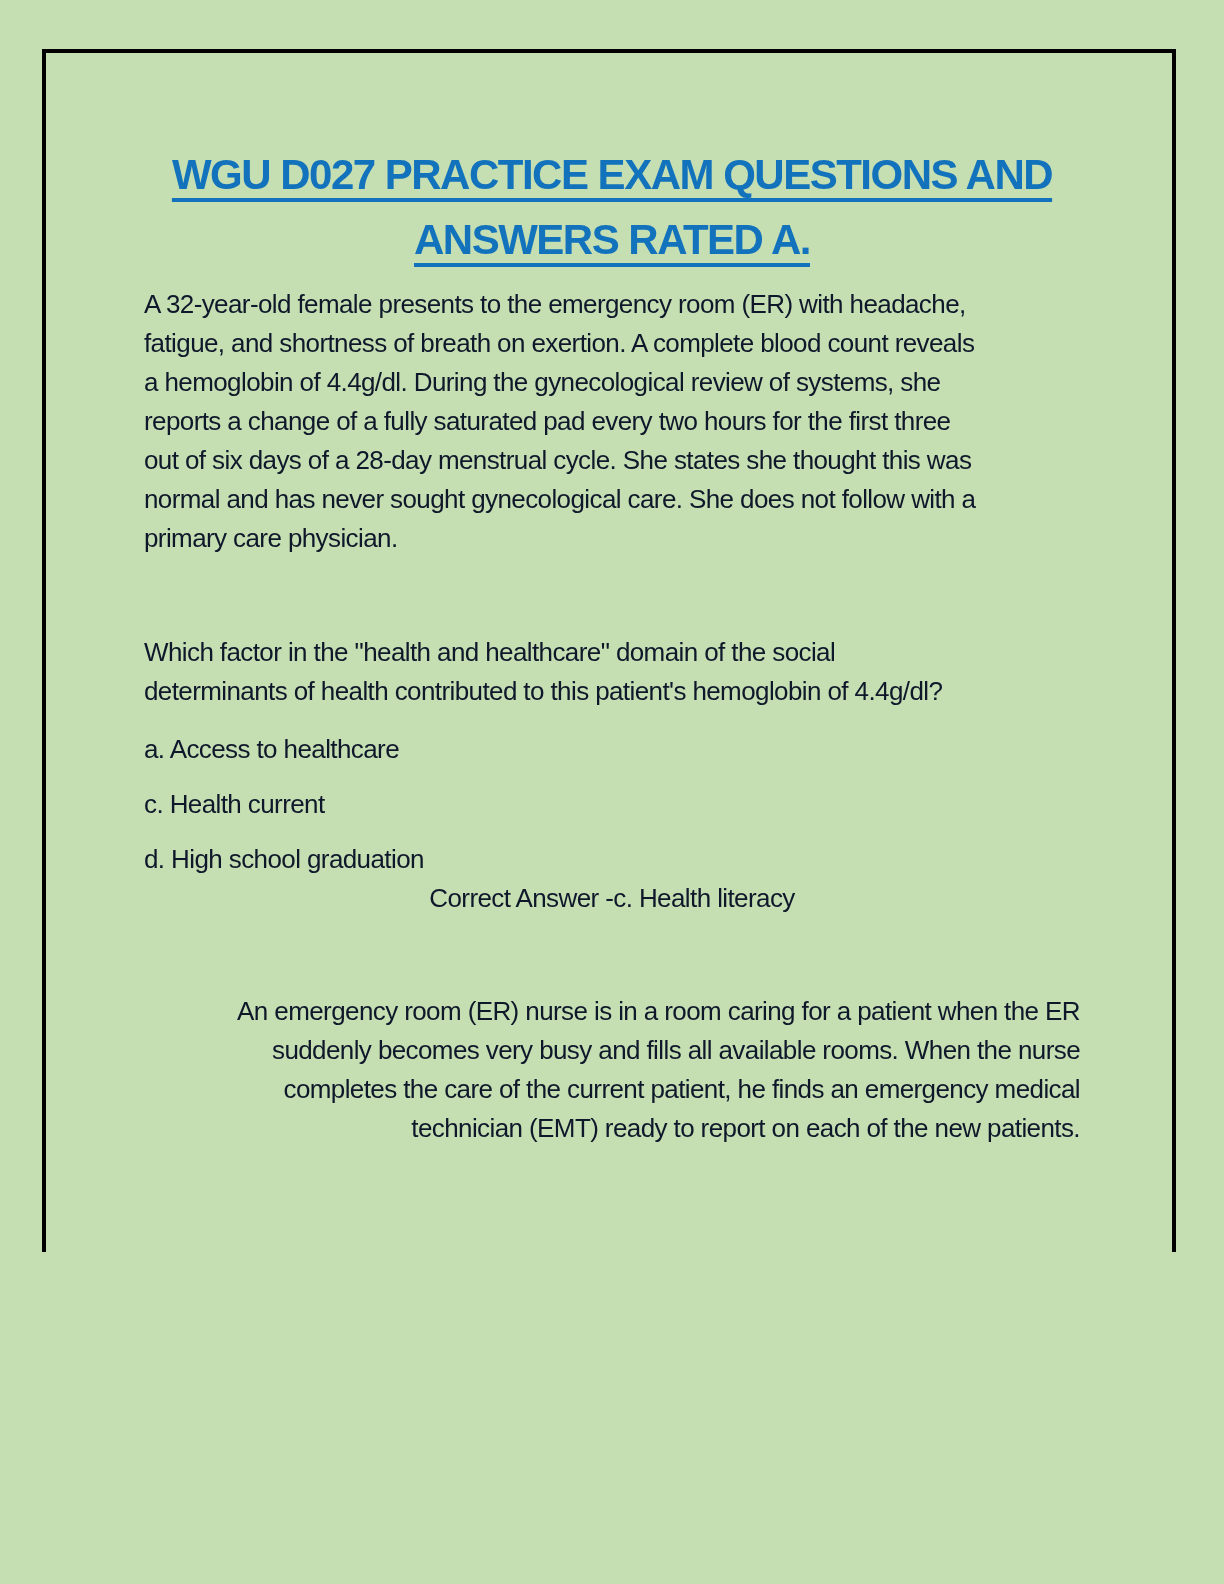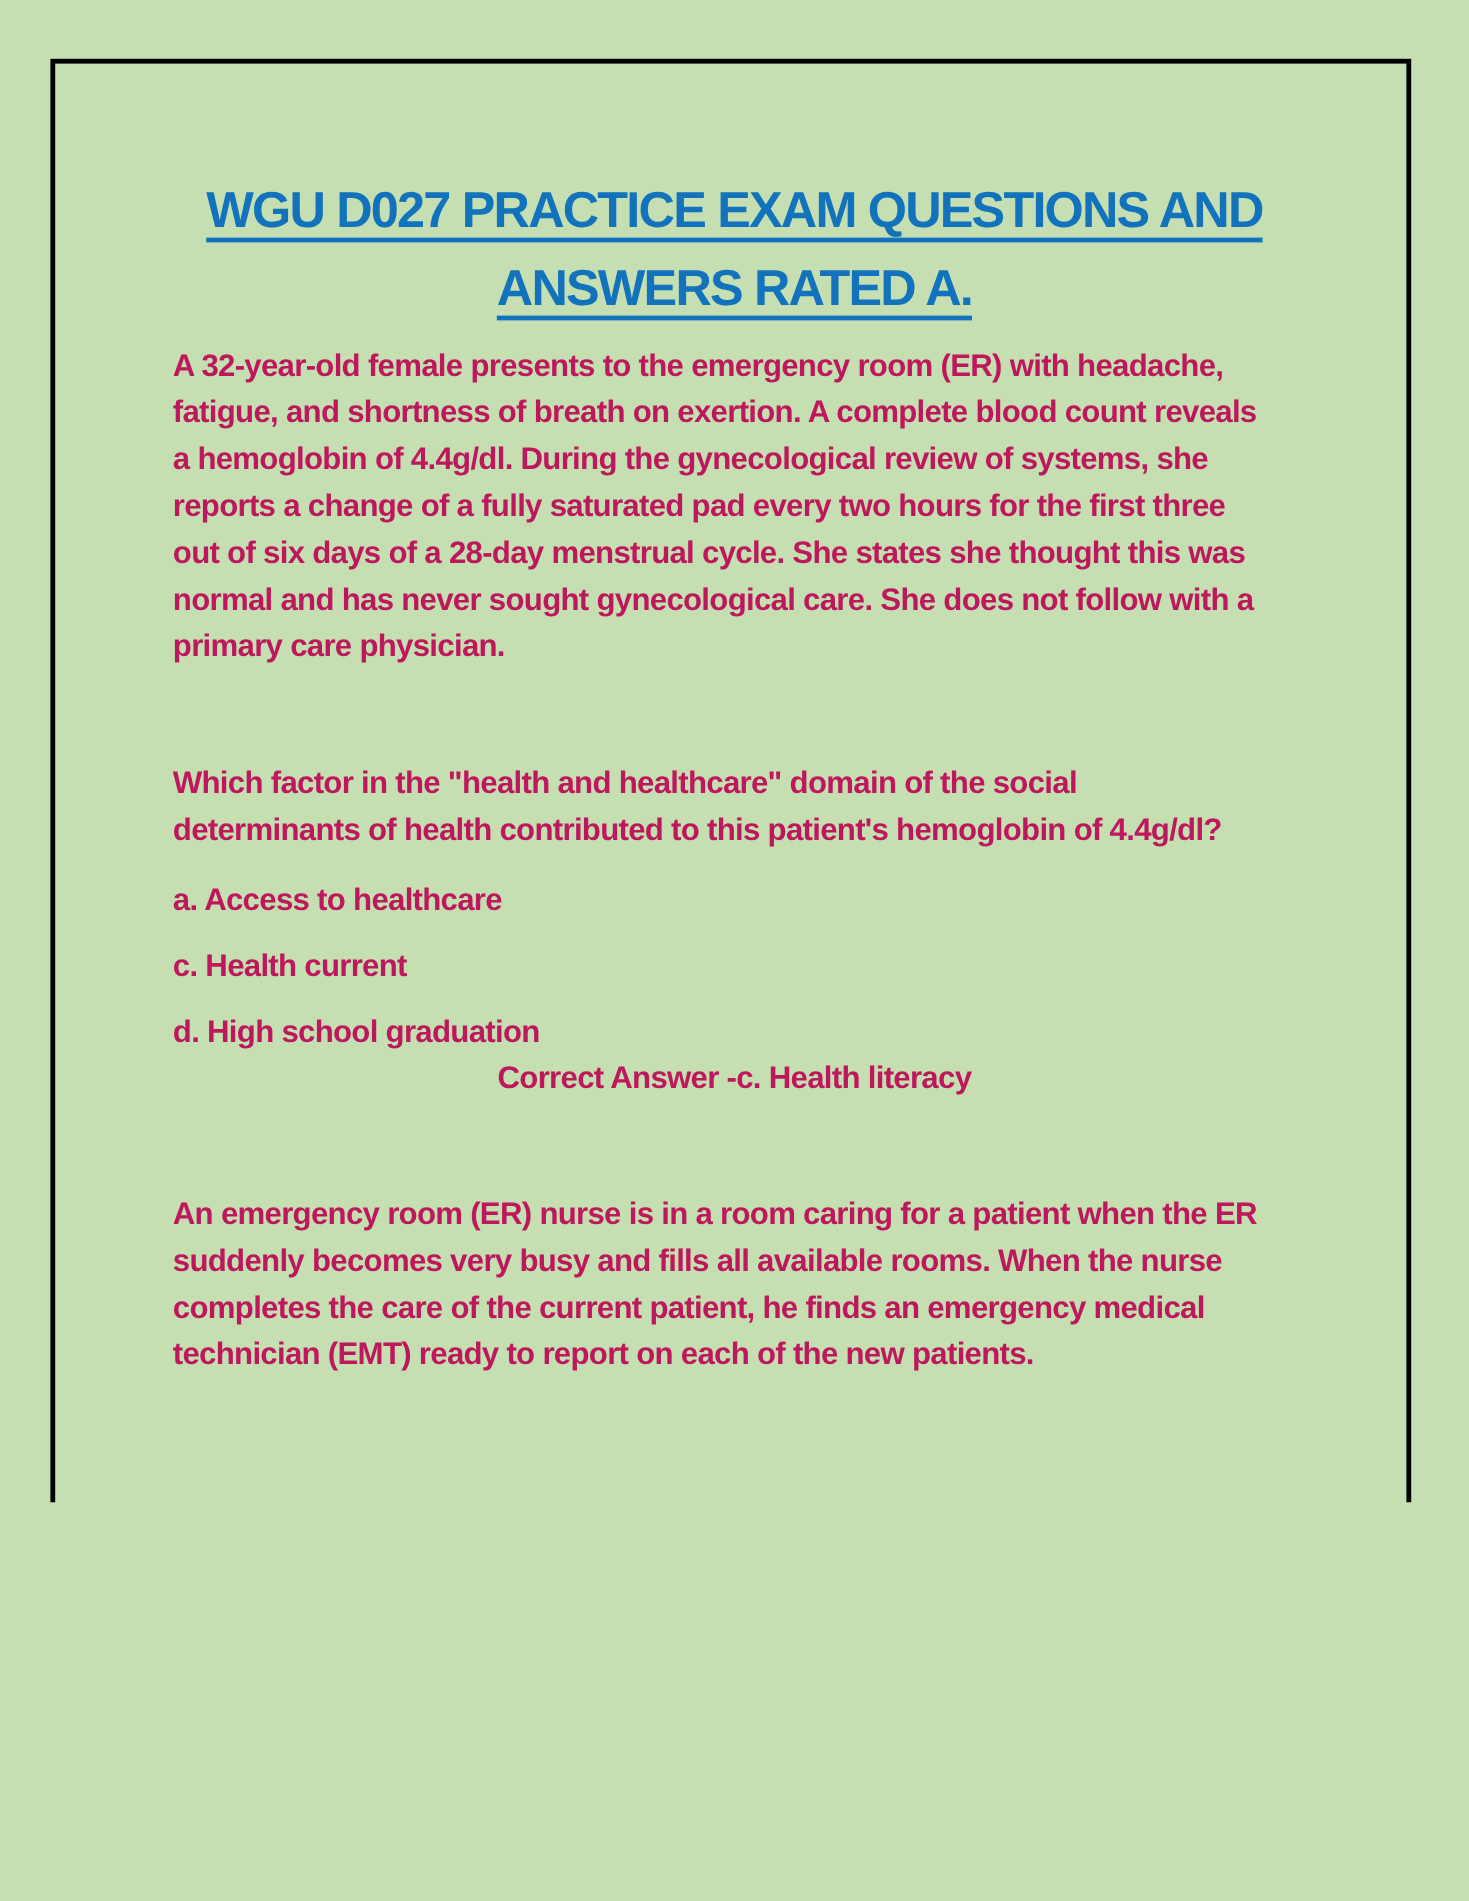--- a/index.html
+++ b/index.html
@@ -39,32 +39,32 @@
     color: #1272bc;
     text-align: center;
     white-space: pre-line;
     text-decoration: underline;
     text-decoration-thickness: 4px;
     text-underline-offset: 9px;
   }
   .para {
     font-size: 26px;
     line-height: 39px;
-    font-weight: 700;
+    font-weight: 400;
     letter-spacing: -0.6px;
-    color: #be185d;
+    color: #0f172a;
     white-space: pre-line;
     margin: 0;
   }
   .p1 { margin: 0 0 75px 0; }
   .q1 { margin: 0 0 19px 0; }
   .option { margin: 0 0 16px 0; }
   .option-d { margin: 0; }
   .correct { margin: 0 0 74px 0; text-align: center; }
-  .p2 { margin: 0 0 70px 0; }
+  .p2 { margin: 0 0 70px 0; text-align: right; }
   .q2 { margin: 0; }
 </style>
 </head>
 <body>
 
 <div class="page">
   <div class="frame"></div>
   <div class="content">
     <h1 class="title">WGU D027 PRACTICE EXAM QUESTIONS AND
 ANSWERS RATED A.</h1>

